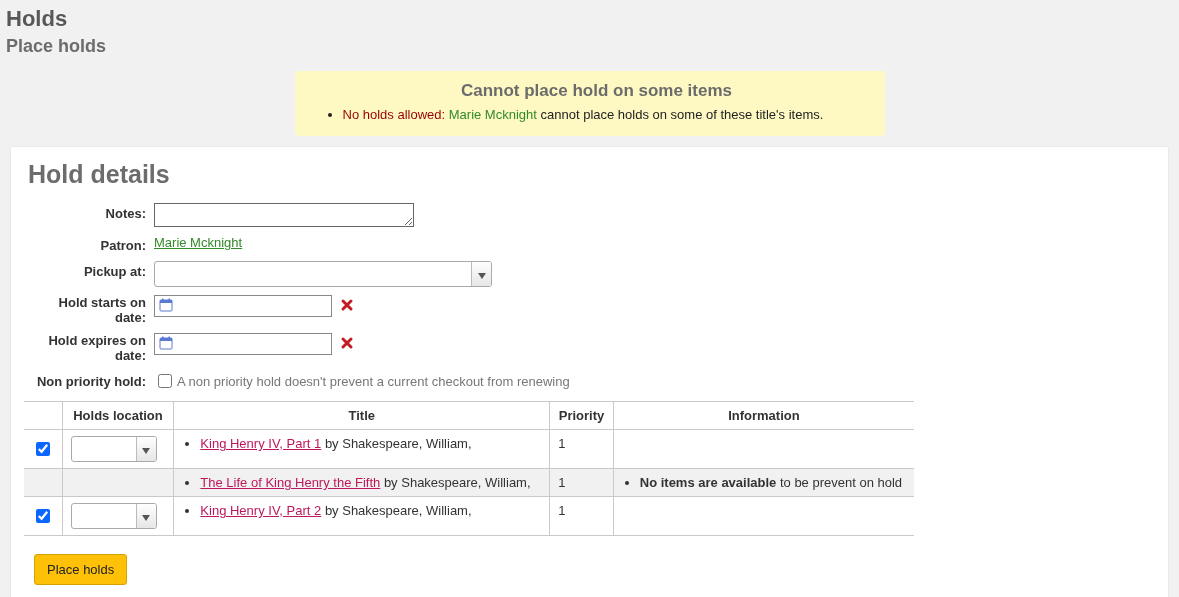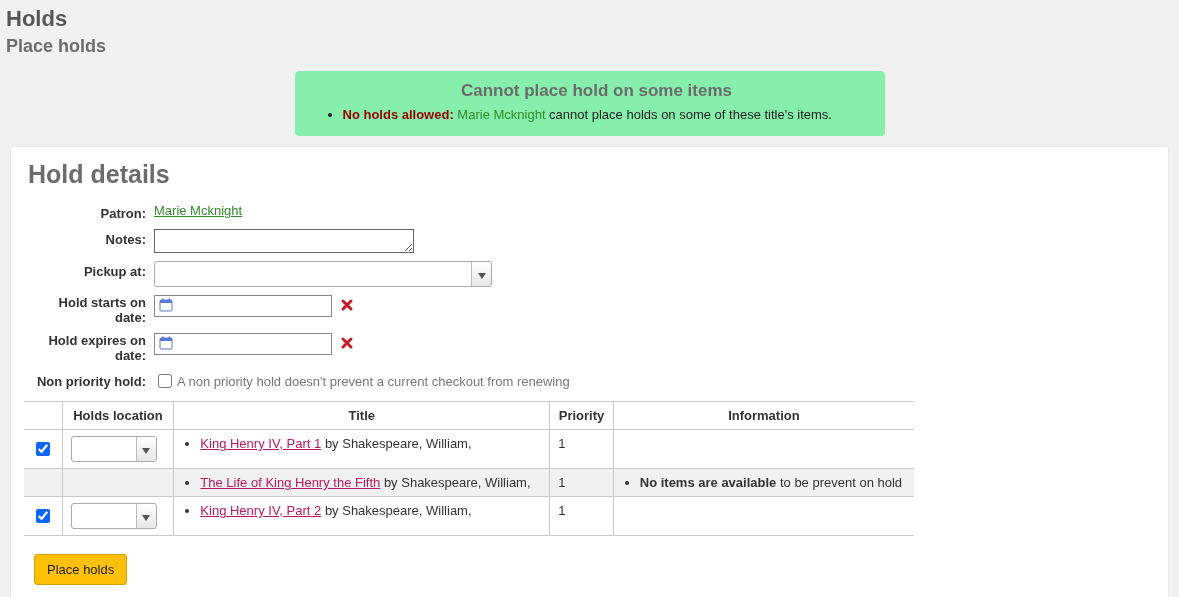--- a/index.html
+++ b/index.html
@@ -20,21 +20,21 @@
       color: #585757;
       margin: 0 0 4px 0;
     }
     h2.subtitle {
       font-size: 18px;
       font-weight: bold;
       color: #6c6c6c;
       margin: 0 0 14px 0;
     }
     .alert-box {
-      background: #86efac;
+      background: #fef9c3;
       border-radius: 4px;
       margin: 0 auto 10px auto;
       width: 590px;
       padding: 10px 16px 14px 30px;
       text-align: center;
     }
     .alert-box h3 {
       color: #6b6b6b;
       font-size: 17px;
       margin: 0 0 6px 0;
@@ -43,21 +43,21 @@
     }
     .alert-box ul {
       text-align: left;
       margin: 0 0 0 18px;
       padding: 0;
     }
     .alert-box li {
       list-style: disc;
       color: #222;
     }
-    .alert-box .strong-red { color: #990000; font-weight: bold; }
+    .alert-box .strong-red { color: #990000; font-weight: normal; }
     .alert-box .link { color: #338a2a; text-decoration: none; }
 
     .panel {
       background: #fff;
       border-radius: 2px;
       padding: 14px 14px 26px 14px;
       margin: 0 4px;
       box-shadow: 0 0 0 1px #eaeaea inset;
     }
     .panel h2.section-title {
@@ -211,30 +211,30 @@
         <span class="strong-red">No holds allowed:</span>
         <a class="link" href="#">Marie Mcknight</a><span> cannot place holds on some of these title's items.</span>
       </li>
     </ul>
   </div>
 
   <div class="panel">
     <h2 class="section-title">Hold details</h2>
 
     <div class="form-row">
+      <div class="form-label">Notes:</div>
+      <div class="form-field">
+        <textarea class="notes" style=""></textarea>
+      </div>
+    </div>
+
+    <div class="form-row">
       <div class="form-label">Patron:</div>
       <div class="form-field">
         <a href="#" class="link">Marie Mcknight</a>
-      </div>
-    </div>
-
-    <div class="form-row">
-      <div class="form-label">Notes:</div>
-      <div class="form-field">
-        <textarea class="notes" style=""></textarea>
       </div>
     </div>
 
     <div class="form-row">
       <div class="form-label">Pickup at:</div>
       <div class="form-field">
         <div class="combo wide">
           <input type="text" value="" style="">
           <div class="combo-btn">
             <span>

